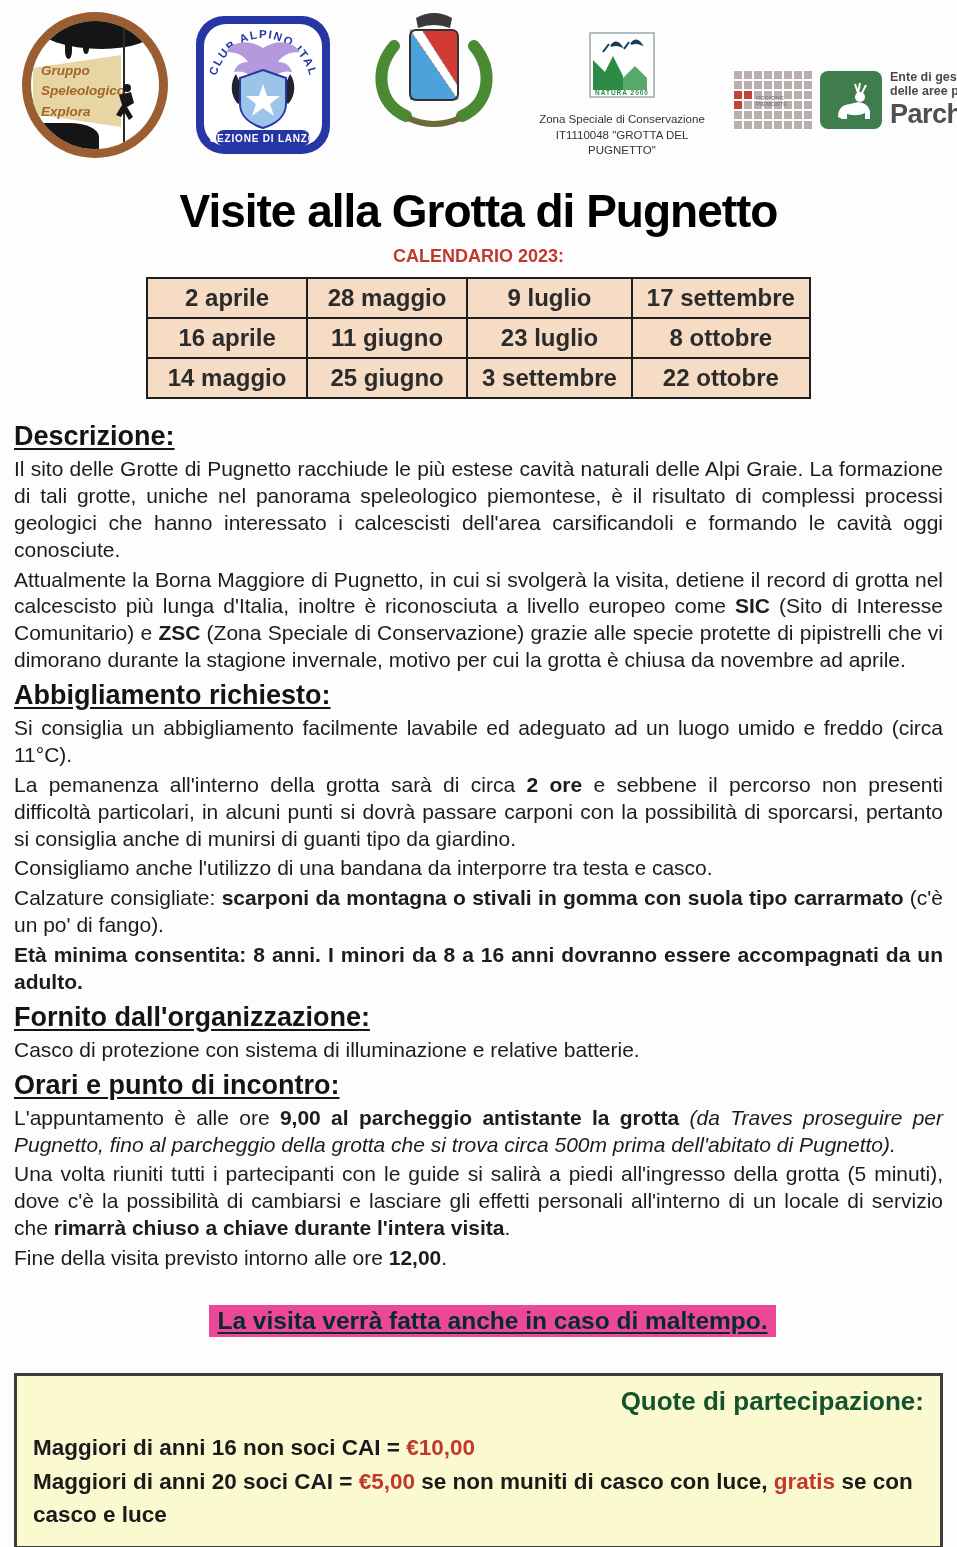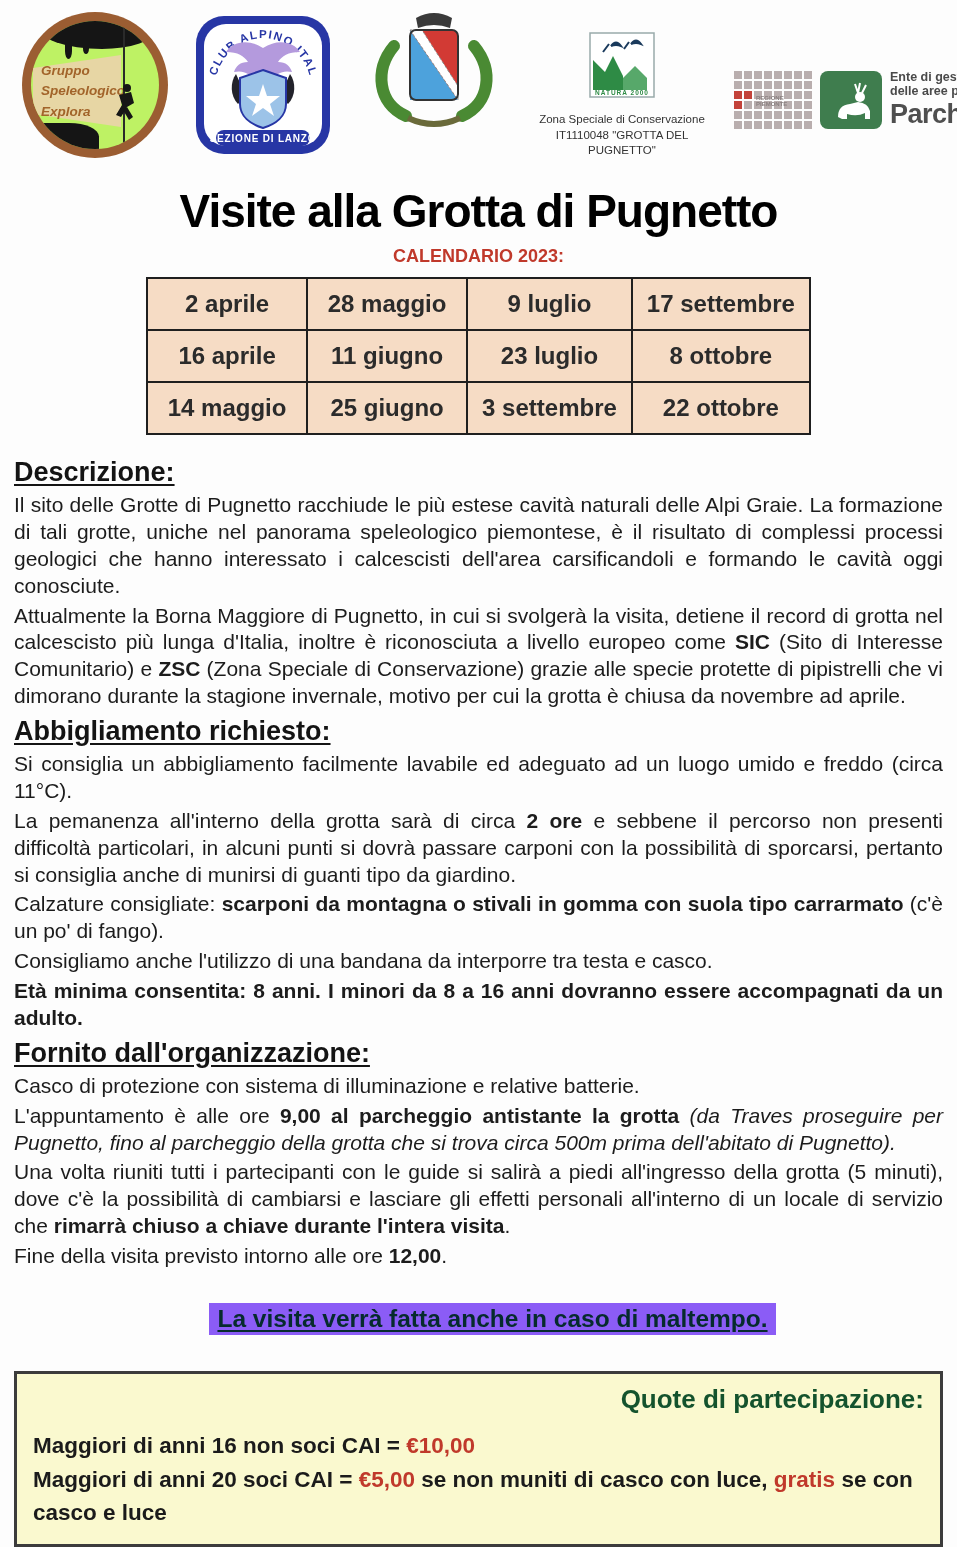--- a/index.html
+++ b/index.html
@@ -7,21 +7,21 @@
   body { font-family:"Liberation Sans", sans-serif; }
   .page {
     width:957px; min-height:1547px; margin:0 auto; background:#fdfdfd;
     color:#1b1b1b; overflow:hidden; position:relative;
   }
 
   
   .logo-row { display:flex; align-items:flex-start; padding:12px 14px 4px 14px; height:168px; }
 
   .logo-explora { width:146px; height:146px; border-radius:50%; background:#9b5d32; padding:9px; flex:none; margin-left:8px; }
-  .logo-explora .inner { width:100%; height:100%; border-radius:50%; background:#bef264; position:relative; overflow:hidden; }
+  .logo-explora .inner { width:100%; height:100%; border-radius:50%; background:#ffffff; position:relative; overflow:hidden; }
   .cave-top { position:absolute; top:-14px; left:6px; width:118px; height:42px; background:#151515; border-radius:0 0 45% 55%; }
   .stal1 { position:absolute; top:22px; left:34px; width:7px; height:16px; background:#151515; border-radius:0 0 50% 50%; }
   .stal2 { position:absolute; top:22px; left:52px; width:6px; height:11px; background:#151515; border-radius:0 0 50% 50%; }
   .beam { position:absolute; top:34px; left:2px; width:88px; height:72px; background:#e7d6a4; clip-path:polygon(0 18%,100% 0,100% 100%,0 82%); }
   .explora-text { position:absolute; top:40px; left:10px; font-size:13.5px; font-weight:700; font-style:italic; color:#a2642a; line-height:1.5; }
   .rope { position:absolute; top:0; left:92px; width:2px; height:128px; background:#2a2a2a; }
   .climber { position:absolute; top:62px; left:76px; width:34px; height:40px; }
   .cave-bottom { position:absolute; bottom:-8px; left:-6px; width:74px; height:34px; background:#151515; border-radius:8px 40% 0 0; }
 
   .logo-cai { width:142px; height:146px; flex:none; margin-left:24px; }
@@ -41,21 +41,21 @@
   .pr-text { margin-left:8px; color:#4a4a4a; }
   .pr-text .small { font-size:12.5px; font-weight:700; line-height:1.15; }
   .pr-text .big { font-size:27px; font-weight:700; letter-spacing:-0.5px; color:#4f4f4f; }
 
   
   .main-title { text-align:center; font-size:46px; font-weight:700; letter-spacing:-1px; margin-top:16px; color:#000000; }
   .cal-heading { text-align:center; font-size:18px; font-weight:700; margin-top:8px; }
   table.calendar { border-collapse:collapse; margin:10px auto 0 auto; }
   table.calendar td {
     border:2.5px solid #1f1f1f; background:#f6dcc5; text-align:center;
-    font-size:24px; font-weight:600; color:#2b2b2b; height:52px; padding:0 14px;
+    font-size:24px; font-weight:600; color:#2b2b2b; height:40px; padding:0 14px;
   }
   table.calendar td.c0{min-width:160px} table.calendar td.c1{min-width:160px}
   table.calendar td.c2{min-width:160px} table.calendar td.c3{min-width:178px}
 
   
   .doc { padding:16px 14px 0 14px; }
   h2.sec { font-size:27px; font-weight:700; text-decoration:underline; text-underline-offset:3px; margin:6px 0 4px 0; color:#141414; }
   p.t { font-size:21px; line-height:1.28; text-align:justify; color:#1c1c1c; margin:0 0 3px 0; }
 
   .center-wrap { text-align:center; }
@@ -245,33 +245,34 @@
 
   <div class="doc">
 
     <h2 class="sec">Descrizione:</h2>
     <p class="t"><span>Il sito delle Grotte di Pugnetto racchiude le più estese cavità naturali delle Alpi Graie. La formazione di tali grotte, uniche nel panorama speleologico piemontese, è il risultato di complessi processi geologici che hanno interessato i calcescisti dell'area carsificandoli e formando le cavità oggi conosciute.</span></p>
     <p class="t"><span>Attualmente la Borna Maggiore di Pugnetto, in cui si svolgerà la visita, detiene il record di grotta nel calcescisto più lunga d'Italia, inoltre è riconosciuta a livello europeo come </span><span style="font-weight: 700;">SIC</span><span> (Sito di Interesse Comunitario) e </span><span style="font-weight: 700;">ZSC</span><span> (Zona Speciale di Conservazione) grazie alle specie protette di pipistrelli che vi dimorano durante la stagione invernale, motivo per cui la grotta è chiusa da novembre ad aprile.</span></p>
 
     <h2 class="sec">Abbigliamento richiesto:</h2>
     <p class="t"><span>Si consiglia un abbigliamento facilmente lavabile ed adeguato ad un luogo umido e freddo (circa 11°C).</span></p>
     <p class="t"><span>La pemanenza all'interno della grotta sarà di circa </span><span style="font-weight: 700;">2 ore</span><span> e sebbene il percorso non presenti difficoltà particolari, in alcuni punti si dovrà passare carponi con la possibilità di sporcarsi, pertanto si consiglia anche di munirsi di guanti tipo da giardino.</span></p>
+    <p class="t"><span>Consigliamo anche l'utilizzo di una bandana da interporre tra testa e casco.</span></p>
     <p class="t"><span>Calzature consigliate: </span><span style="font-weight: 700;">scarponi da montagna o stivali in gomma con suola tipo carrarmato</span><span> (c'è un po' di fango).</span></p>
-    <p class="t"><span>Consigliamo anche l'utilizzo di una bandana da interporre tra testa e casco.</span></p>
     <p class="t"><span style="font-weight: 700;">Età minima consentita: 8 anni. I minori da 8 a 16 anni dovranno essere accompagnati da un adulto.</span></p>
 
     <h2 class="sec">Fornito dall'organizzazione:</h2>
     <p class="t"><span>Casco di protezione con sistema di illuminazione e relative batterie.</span></p>
 
+    <h2 class="sec">Orari e punto di incontro:</h2>
     <p class="t"><span>L'appuntamento è alle ore </span><span style="font-weight: 700;">9,00 al parcheggio antistante la grotta </span><span style="font-style: italic;">(da Traves proseguire per Pugnetto, fino al parcheggio della grotta che si trova circa 500m prima dell'abitato di Pugnetto).</span></p>
     <p class="t"><span>Una volta riuniti tutti i partecipanti con le guide si salirà a piedi all'ingresso della grotta (5 minuti), dove c'è la possibilità di cambiarsi e lasciare gli effetti personali all'interno di un locale di servizio che </span><span style="font-weight: 700;">rimarrà chiuso a chiave durante l'intera visita</span><span>.</span></p>
     <p class="t"><span>Fine della visita previsto intorno alle ore </span><span style="font-weight: 700;">12,00</span><span>.</span></p>
 
     <div class="center-wrap">
-      <span class="cyan-note" style="background:#8b5cf6;margin-left:28px;">La visita verrà fatta anche in caso di maltempo.</span>
+      <span class="cyan-note" style="background:#ec4899;margin-left:28px;">La visita verrà fatta anche in caso di maltempo.</span>
     </div>
   </div>
 
   <div class="quote-box">
     <div class="quote-title">Quote di partecipazione:</div>
     <div class="quote-line"><span style="font-weight: 700;">Maggiori di anni 16 non soci CAI =   </span><span style="font-weight: 700; color: rgb(192, 57, 43);">€10,00</span></div>
     <div class="quote-line"><span style="font-weight: 700;">Maggiori di anni 20 soci CAI = </span><span style="font-weight: 700; color: rgb(192, 57, 43);">€5,00</span><span style="font-weight: 700;"> se non muniti di casco con luce, </span><span style="font-weight: 700; color: rgb(192, 57, 43);">gratis</span><span style="font-weight: 700;"> se con casco e luce</span></div>
   </div>
 
 </div>

